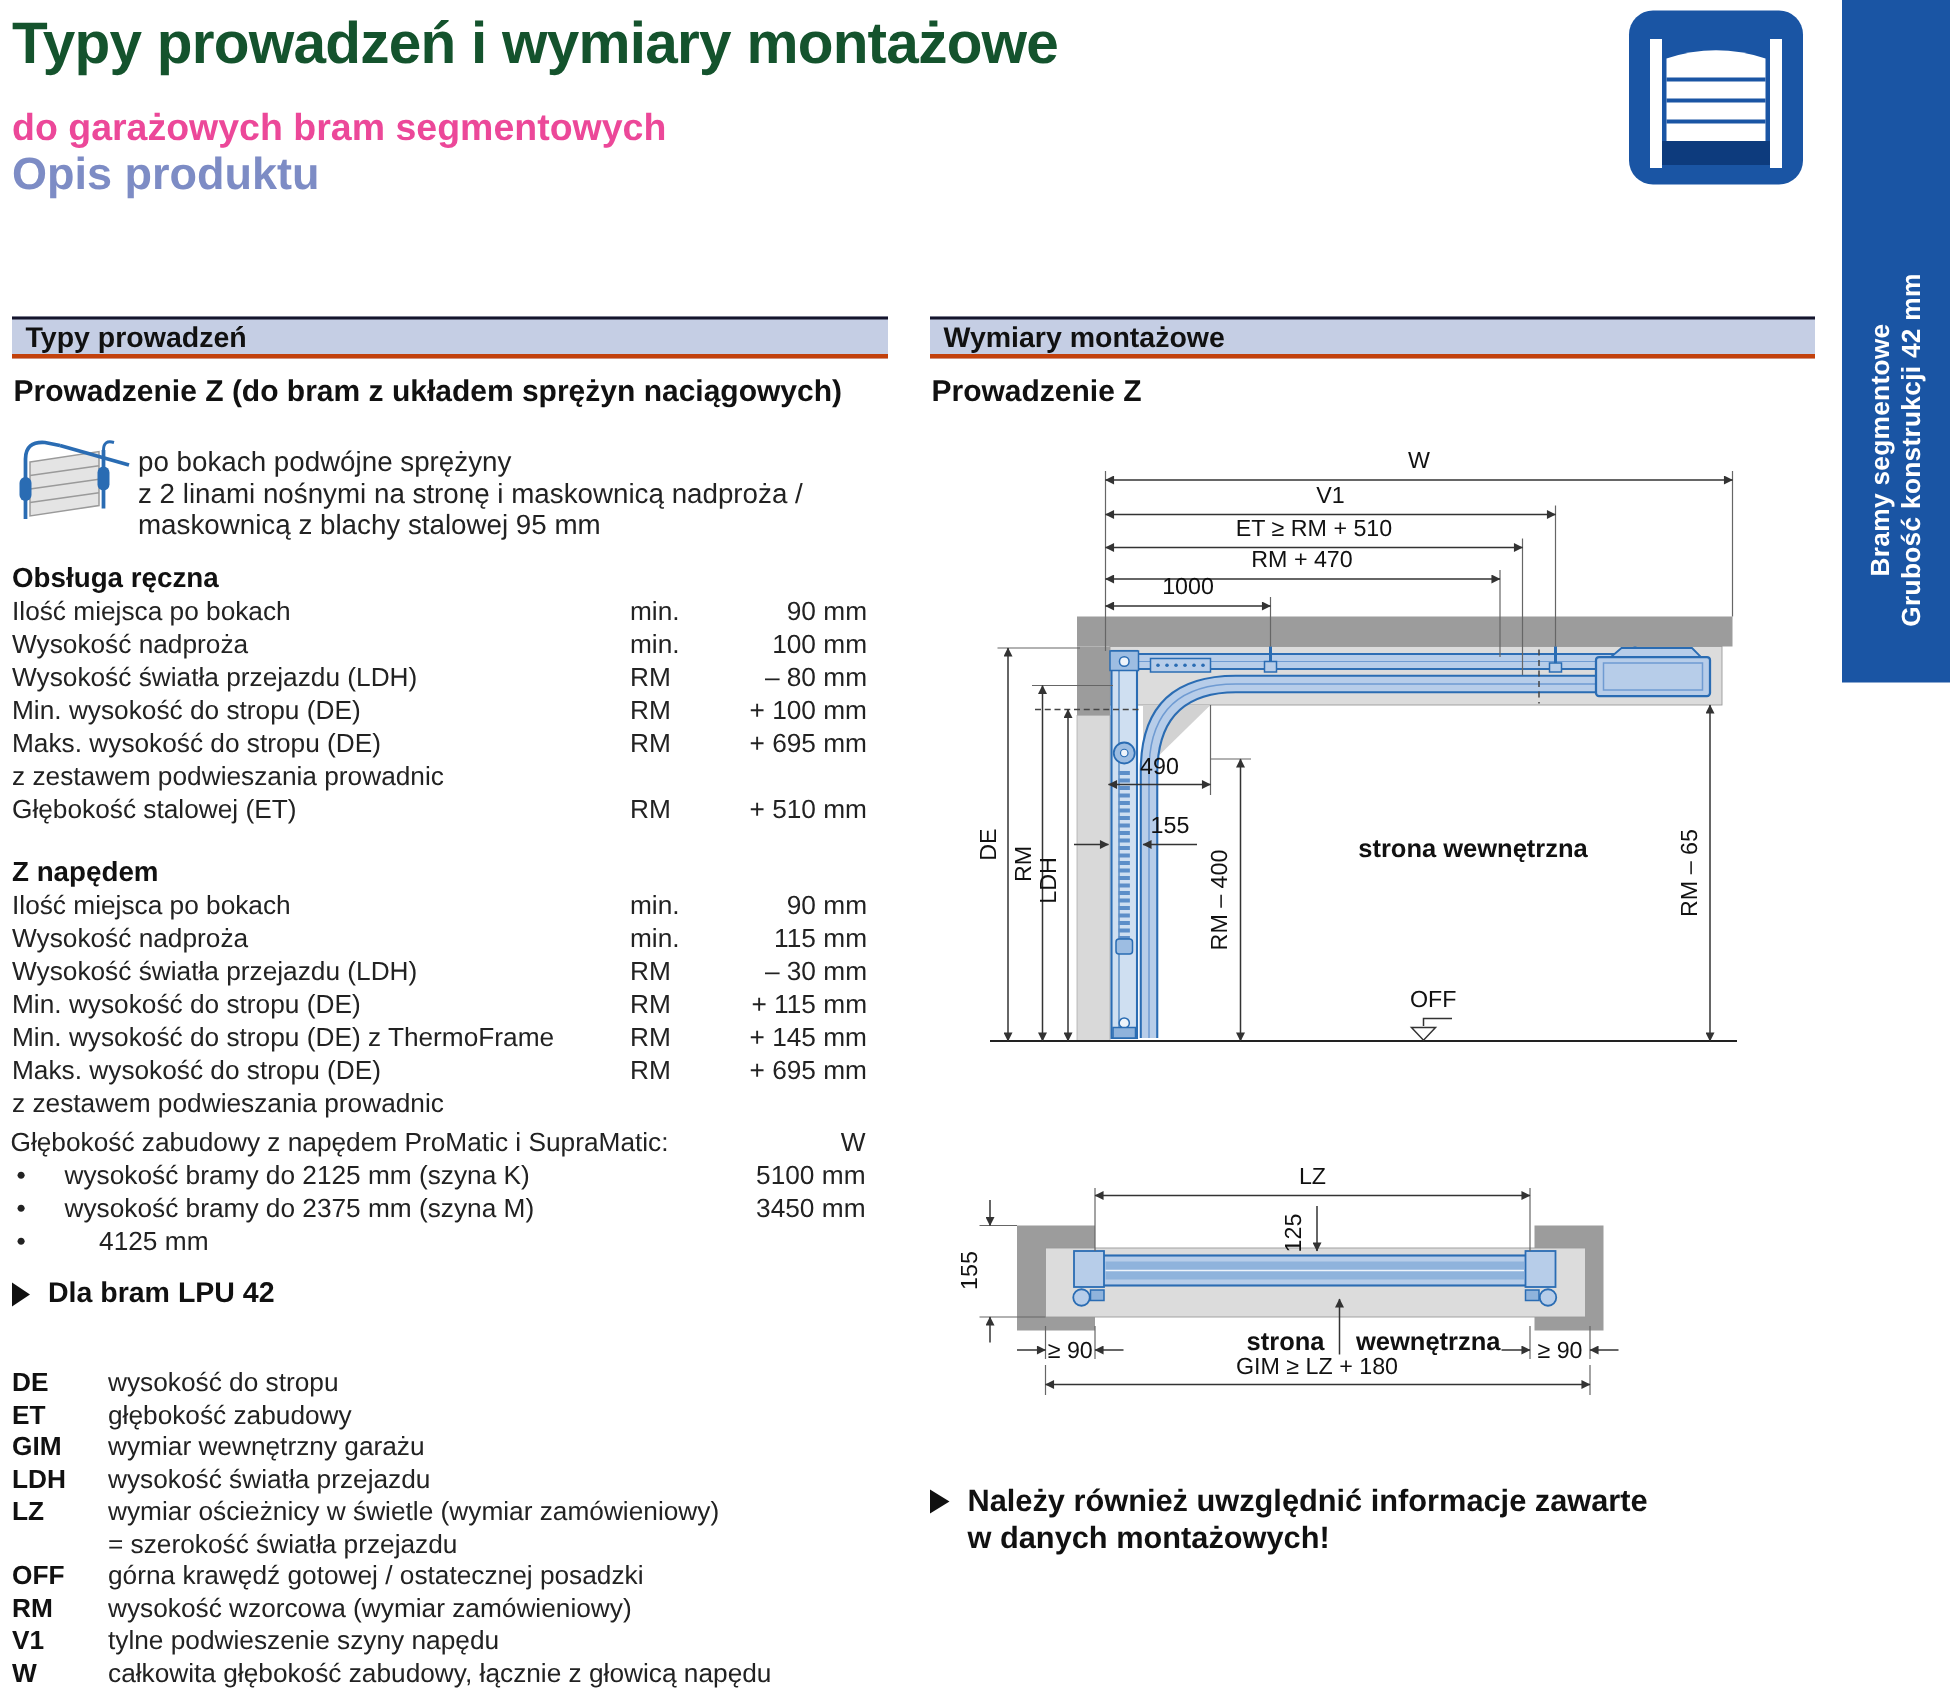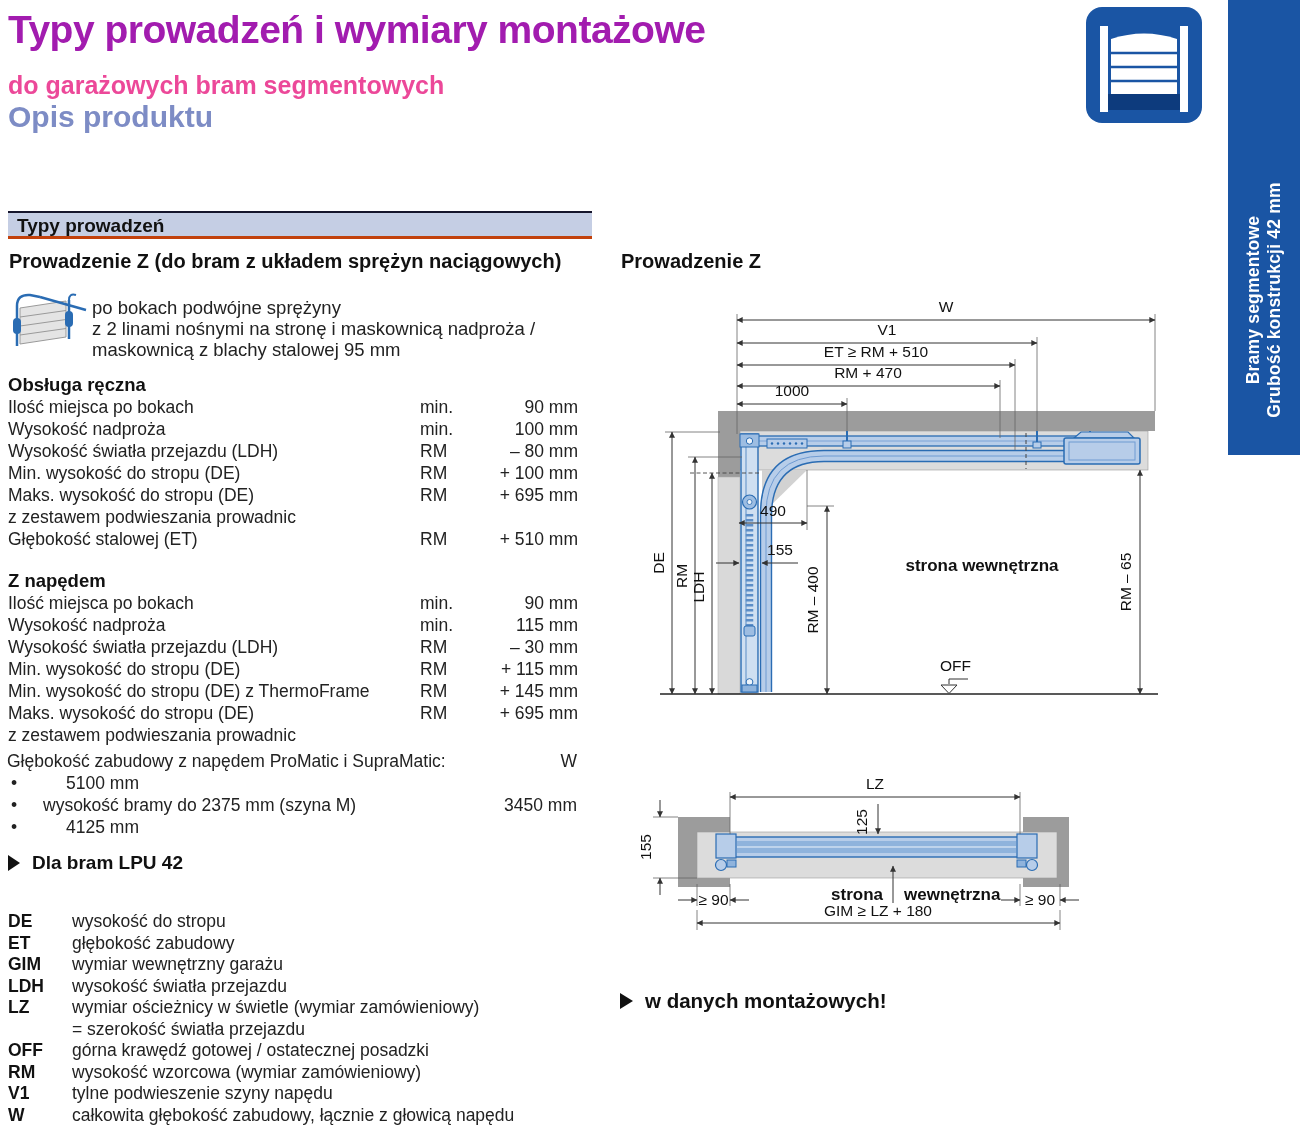--- a/index.html
+++ b/index.html
@@ -1,19 +1,19 @@
 <!DOCTYPE html>
 <html><head>
 <meta charset="utf-8">
 <style>
   html,body{margin:0;padding:0;background:#fff;}
   #page{position:relative;width:1300px;height:1130px;background:#fff;overflow:hidden;
         font-family:"Liberation Sans","DejaVu Sans",sans-serif;color:#1a1a1a;}
   .abs{position:absolute;}
-  .h1{left:8px;top:8px;font-size:39px;font-weight:bold;color:#a21caf;letter-spacing:-0.5px;}
+  .h1{left:8px;top:8px;font-size:39px;font-weight:bold;color:#14532d;letter-spacing:-0.5px;}
   .h2{left:8px;top:71px;font-size:25px;font-weight:bold;color:#ec4899;}
   .h3{left:8px;top:100px;font-size:30px;font-weight:bold;color:#7D8CC5;}
   .secbar{height:28px;background:#C5CEE4;border-top:2px solid #15152C;border-bottom:3px solid #c2410c;
           box-sizing:border-box;font-size:19px;font-weight:bold;color:#111;padding:2px 0 0 9px;}
   .subhead{font-size:20px;font-weight:bold;color:#111;}
   .intro{font-size:18.5px;line-height:21px;color:#222;}
   .blockhead{font-size:18.5px;font-weight:bold;color:#111;}
   .tbl{width:570px;}
   .row{display:flex;line-height:22px;font-size:17.5px;color:#222;}
   .row .lbl{flex:1;}
@@ -170,20 +170,21 @@
       </div>
   </div>
 
   <div class="abs tbl" style="left:7px;top:750px;">
     <div class="row">
       <span class="lbl">Głębokość zabudowy z napędem ProMatic i SupraMatic:</span>
         <span class="val">W</span>
     </div>
     <div class="brow">
         <span class="bullet">•</span>
+        <span class="lbl">wysokość bramy do 2125 mm (szyna K)</span>
         <span class="val">5100 mm</span>
       </div>
     <div class="brow">
         <span class="bullet">•</span>
         <span class="lbl">wysokość bramy do 2375 mm (szyna M)</span>
         <span class="val">3450 mm</span>
       </div>
     <div class="brow">
         <span class="bullet">•</span>
         <span class="val">4125 mm</span>
@@ -230,20 +231,21 @@
     <div class="lrow">
         <span class="term">V1</span>
         <span class="ldesc">tylne podwieszenie szyny napędu</span>
       </div>
     <div class="lrow">
         <span class="term">W</span>
         <span class="ldesc">całkowita głębokość zabudowy, łącznie z głowicą napędu</span>
       </div>
   </div>
 
+  <div class="abs secbar" style="left:620px;top:211px;width:590px;">Wymiary montażowe</div>
   <div class="abs subhead" style="left:621px;top:250px;">Prowadzenie Z</div>
 
   <div class="abs" style="left:620px;top:290px;">
     <svg width="590" height="440" viewBox="0 0 590 440">
       <defs>
         <marker id="ar" viewBox="0 0 10 10" refX="9.5" refY="5" markerWidth="8" markerHeight="6" orient="auto-start-reverse">
           <path d="M0,0 L10,5 L0,10 z" fill="#333"></path>
         </marker>
       </defs>
 
@@ -396,17 +398,18 @@
       <line x1="77" y1="140" x2="77" y2="160" stroke="#666" stroke-width="0.8"></line>
       <line x1="440" y1="140" x2="440" y2="160" stroke="#666" stroke-width="0.8"></line>
       <line x1="77" y1="153" x2="440" y2="153" stroke="#333" stroke-width="1" marker-start="url(#ar)" marker-end="url(#ar)"></line>
       <text class="dimtext" x="258" y="146" text-anchor="middle">GIM ≥ LZ + 180</text>
     </svg>
   </div>
 
   <div class="abs note" style="left:620px;top:988px;width:560px;">
     <span class="tri"></span>
     <span>
+      <span style="display:block;">Należy również uwzględnić informacje zawarte</span>
       <span style="display:block;">w danych montażowych!</span>
     </span>
   </div>
 
 </div>
 
 </body></html>

